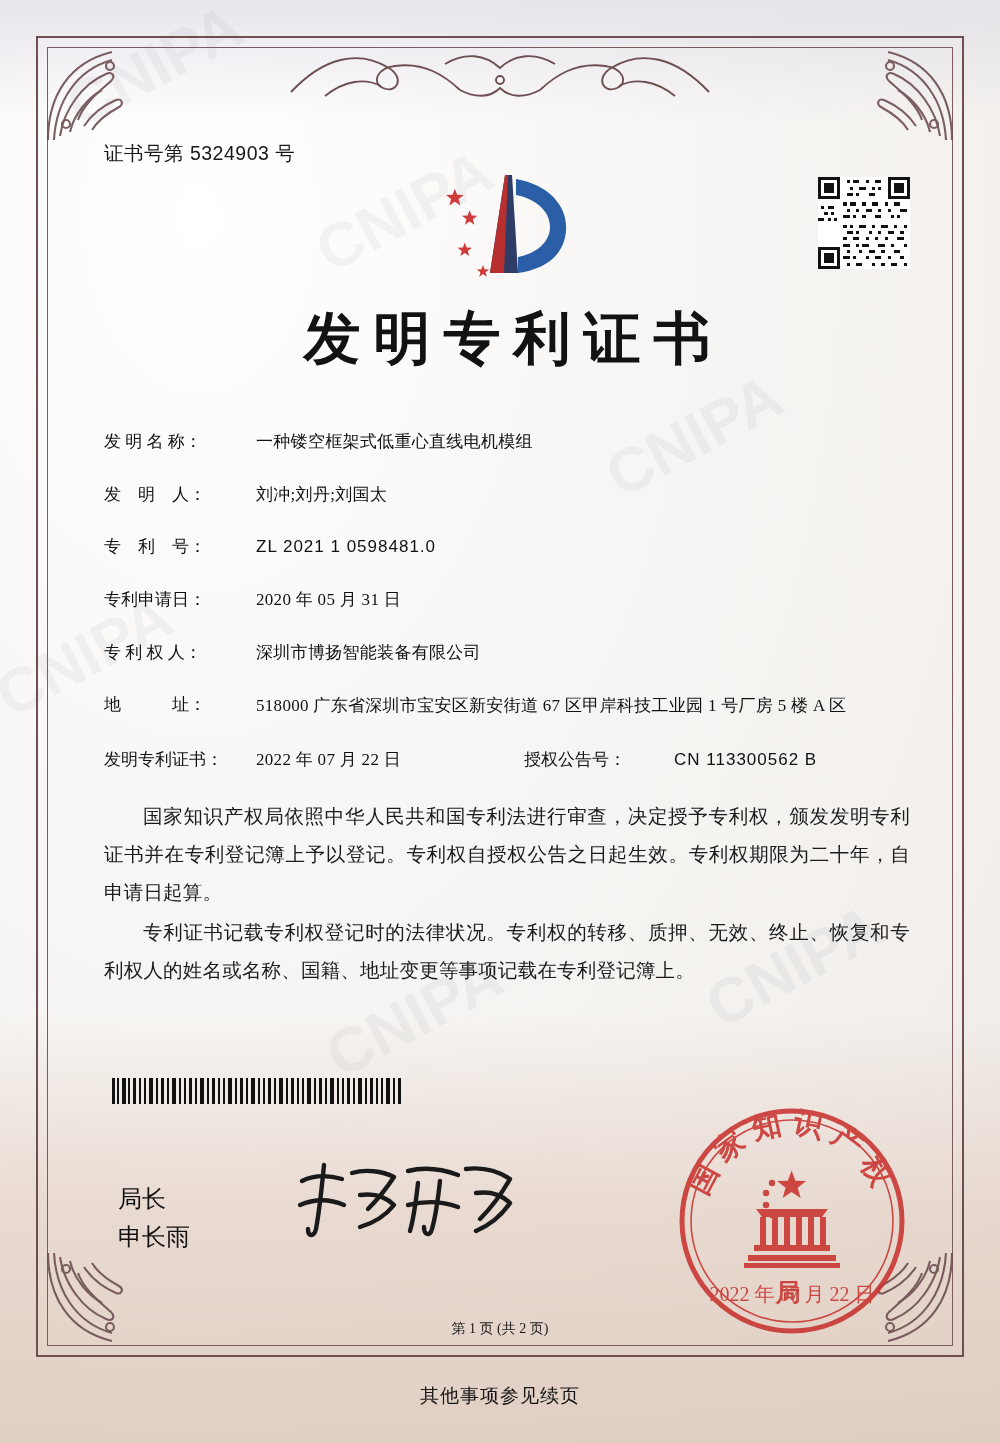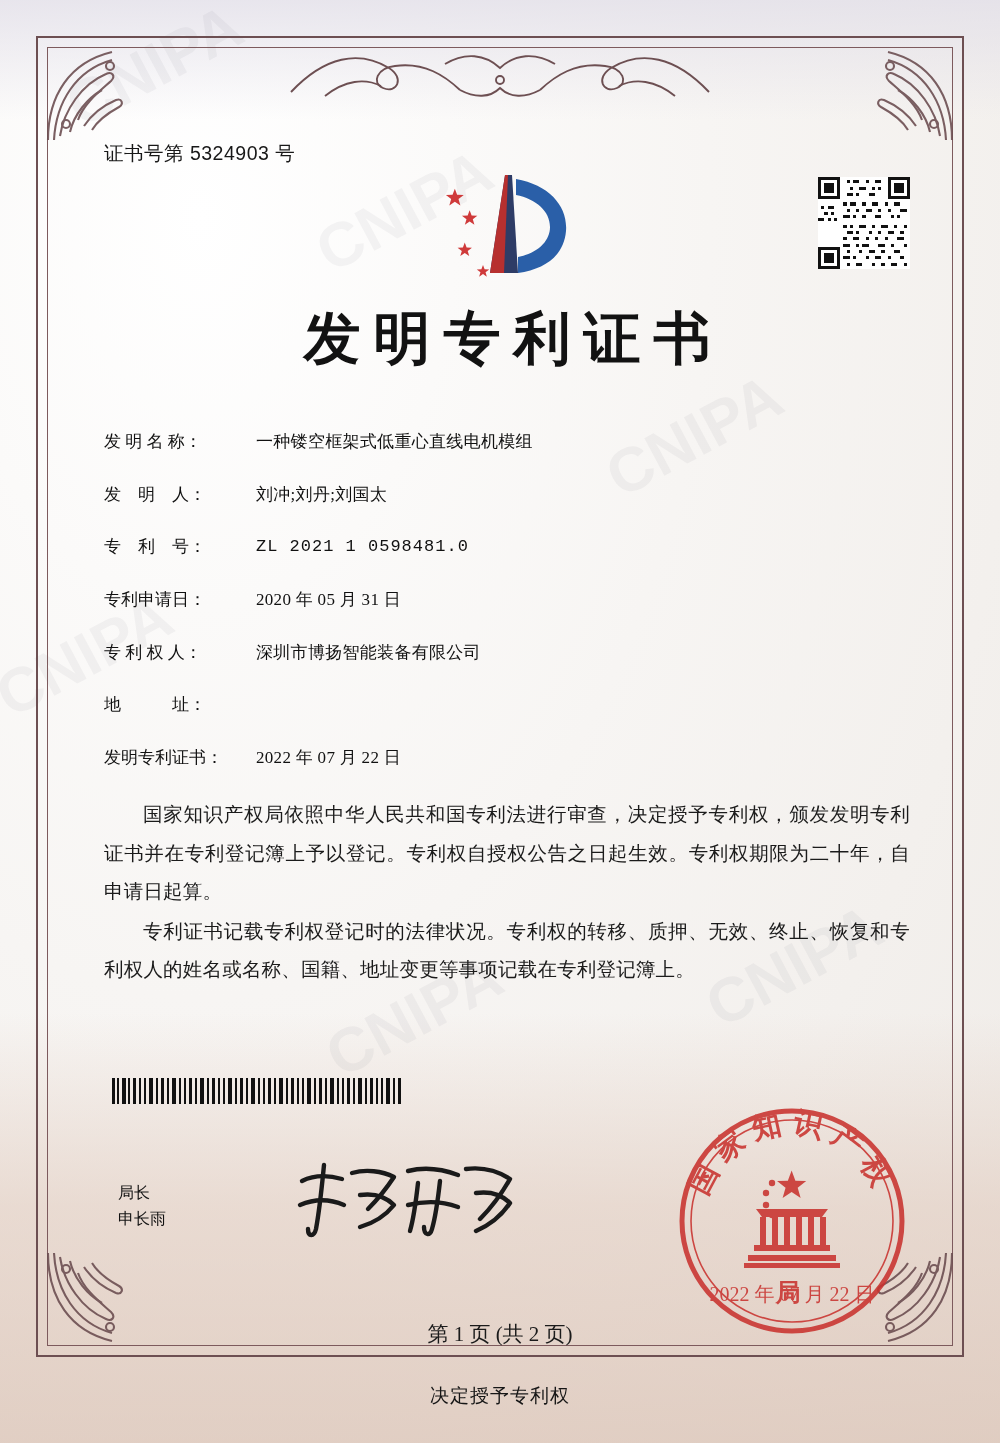--- a/index.html
+++ b/index.html
@@ -135,21 +135,21 @@
     letter-spacing: 0px;
     color: #111;
     white-space: nowrap;
   }
   .fvalue {
     flex: 1;
     color: #111;
     letter-spacing: .3px;
   }
   .fvalue.mono {
-    font-family: Liberation Mono, monospace;
+    font-family: Liberation Sans, sans-serif;
     letter-spacing: 1px;
   }
   .field.addr .fvalue { line-height: 1.55; }
 
   .field.pub {
     margin-bottom: 26px;
   }
   .pub-left { display: flex; flex: 0 0 420px; }
   .pub-left .flabel { width: 152px; flex: 0 0 152px; }
   .pub-right { display: flex; flex: 1; }
@@ -172,21 +172,21 @@
     top: 1078px;
     width: 292px;
     height: 26px;
   }
 
   
   .sign {
     position: absolute;
     left: 118px;
     top: 1180px;
-    font-size: 16px;
+    font-size: 24px;
     line-height: 1.6;
     color: #111;
   }
   .sig-script {
     position: absolute;
     left: 290px;
     top: 1155px;
     width: 240px;
     height: 90px;
   }
@@ -198,21 +198,21 @@
     top: 1105px;
     width: 232px;
     height: 232px;
   }
 
   .pagenum {
     position: absolute;
     left: 0; right: 0;
     top: 1320px;
     text-align: center;
-    font-size: 21px;
+    font-size: 14px;
     color: #1b1b1b;
   }
   .footnote {
     position: absolute;
     left: 0; right: 0;
     top: 1383px;
     text-align: center;
     font-size: 19px;
     color: #161616;
     letter-spacing: 1px;
@@ -455,26 +455,31 @@
         <div class="fvalue">2020 年 05 月 31 日</div>
       </div>
 
       <div class="field">
         <div class="flabel">专 利 权 人：</div>
         <div class="fvalue">深圳市博扬智能装备有限公司</div>
       </div>
 
       <div class="field addr">
         <div class="flabel">地　　　址：</div>
+        <div class="fvalue">518000 广东省深圳市宝安区新安街道 67 区甲岸科技工业园 1 号厂房 5 楼 A 区</div>
       </div>
 
       <div class="field pub">
         <div class="pub-left">
           <div class="flabel">发明专利证书：</div>
           <div class="fvalue">2022 年 07 月 22 日</div>
+        </div>
+        <div class="pub-right">
+          <div class="flabel">授权公告号：</div>
+          <div class="fvalue mono">CN 113300562 B</div>
         </div>
       </div>
 
     </div>
 
     <p class="para">国家知识产权局依照中华人民共和国专利法进行审查，决定授予专利权，颁发发明专利证书并在专利登记簿上予以登记。专利权自授权公告之日起生效。专利权期限为二十年，自申请日起算。</p>
     <p class="para second">专利证书记载专利权登记时的法律状况。专利权的转移、质押、无效、终止、恢复和专利权人的姓名或名称、国籍、地址变更等事项记载在专利登记簿上。</p>
 
   </div>
 
@@ -584,15 +589,15 @@
         <path d="M84 112 h6 v28 h-6z M96 112 h6 v28 h-6z M108 112 h6 v28 h-6z M120 112 h6 v28 h-6z M132 112 h6 v28 h-6z M144 112 h6 v28 h-6z"></path>
         <path d="M80 104 h72 l-6 8 h-60z"></path>
         <path d="M68 158 h96 v5 h-96z"></path>
       </g>
 
       <text x="116" y="196" text-anchor="middle" font-family="'Liberation Serif', serif" font-size="20" fill="#c9332f">2022 年 07 月 22 日</text>
     </g>
   </svg>
 
   <div class="pagenum">第 1 页 (共 2 页)</div>
-  <div class="footnote">决定授予专利权</div>
+  <div class="footnote">其他事项参见续页</div>
 
 </div>
 
 </body></html>

